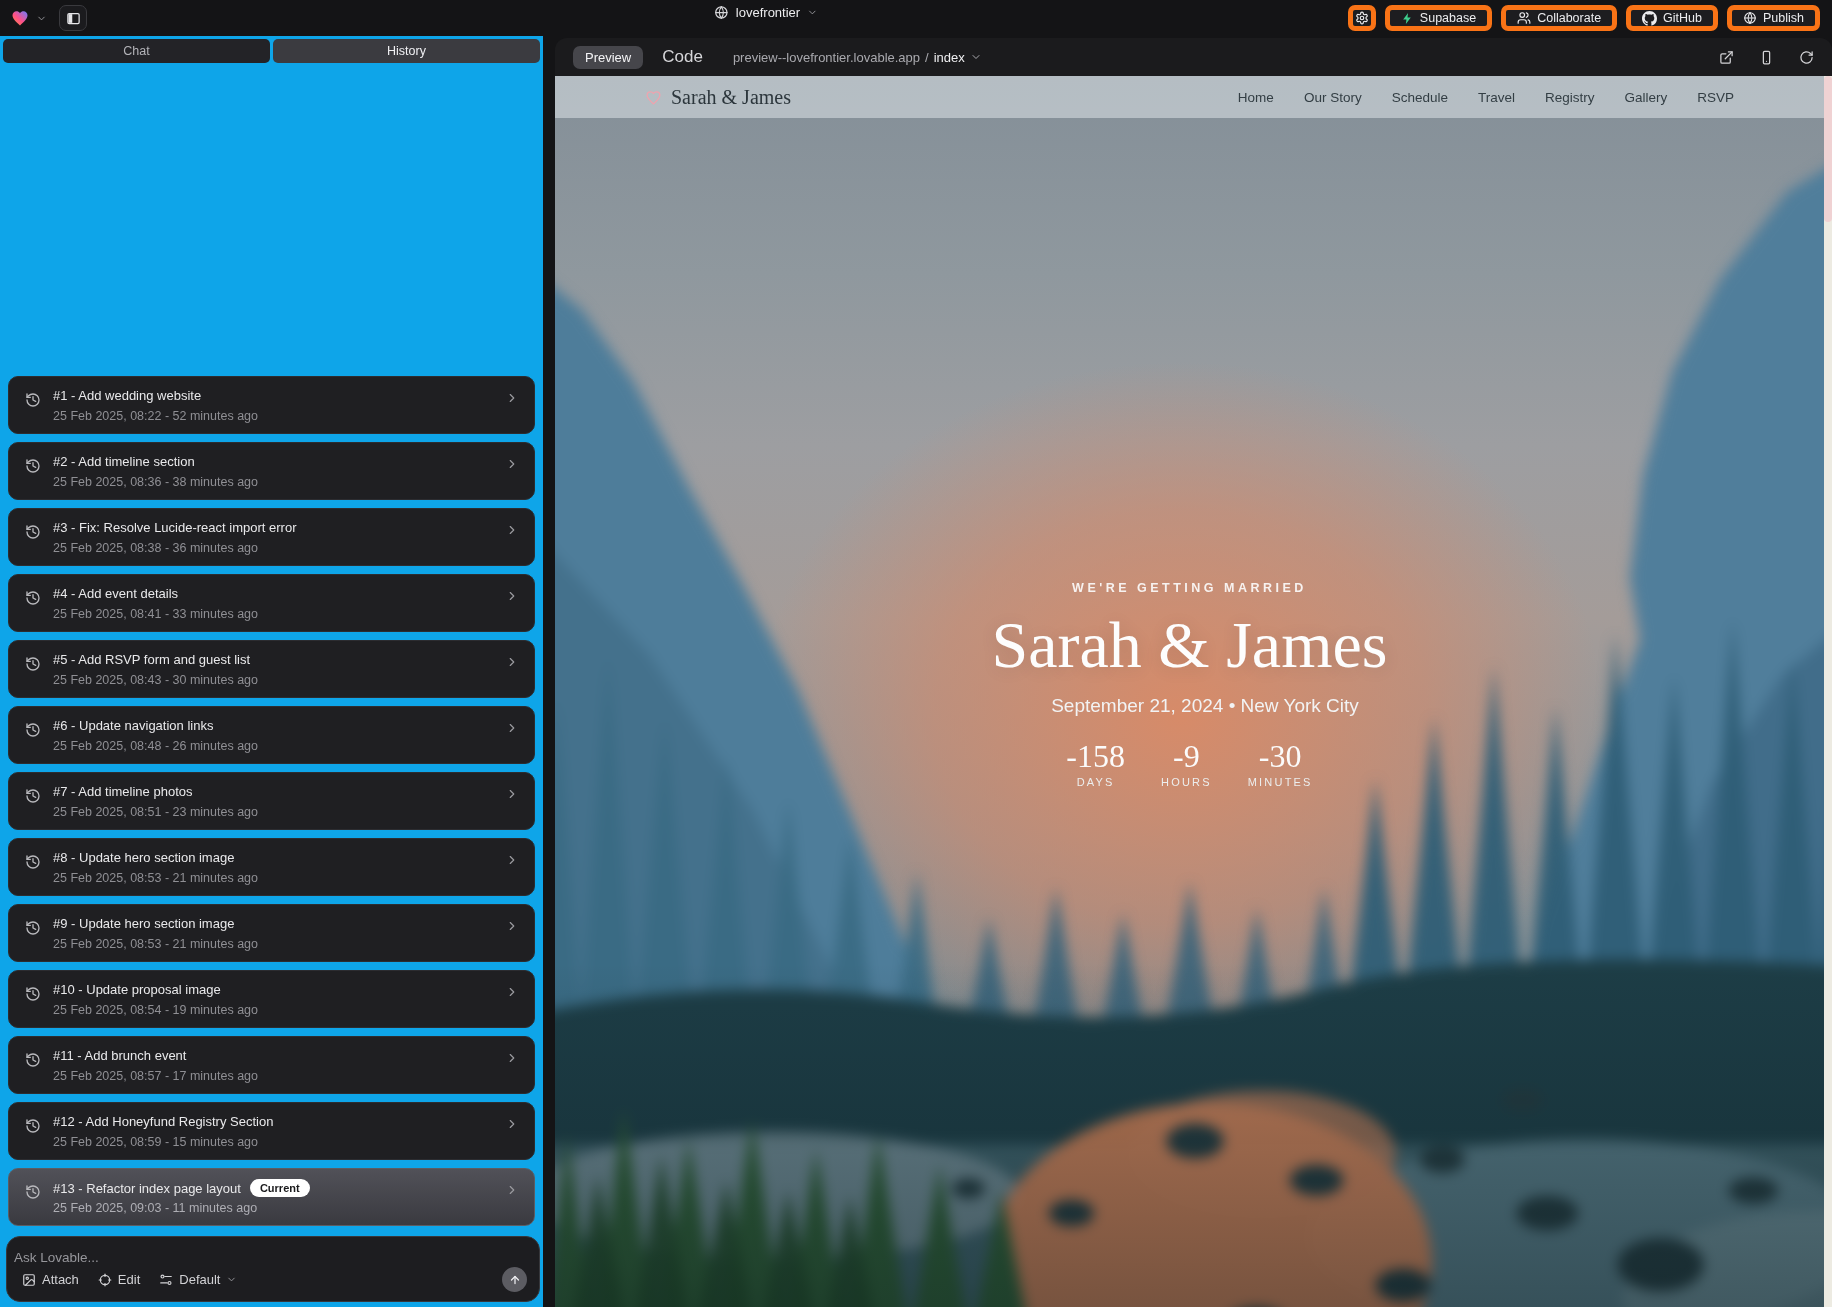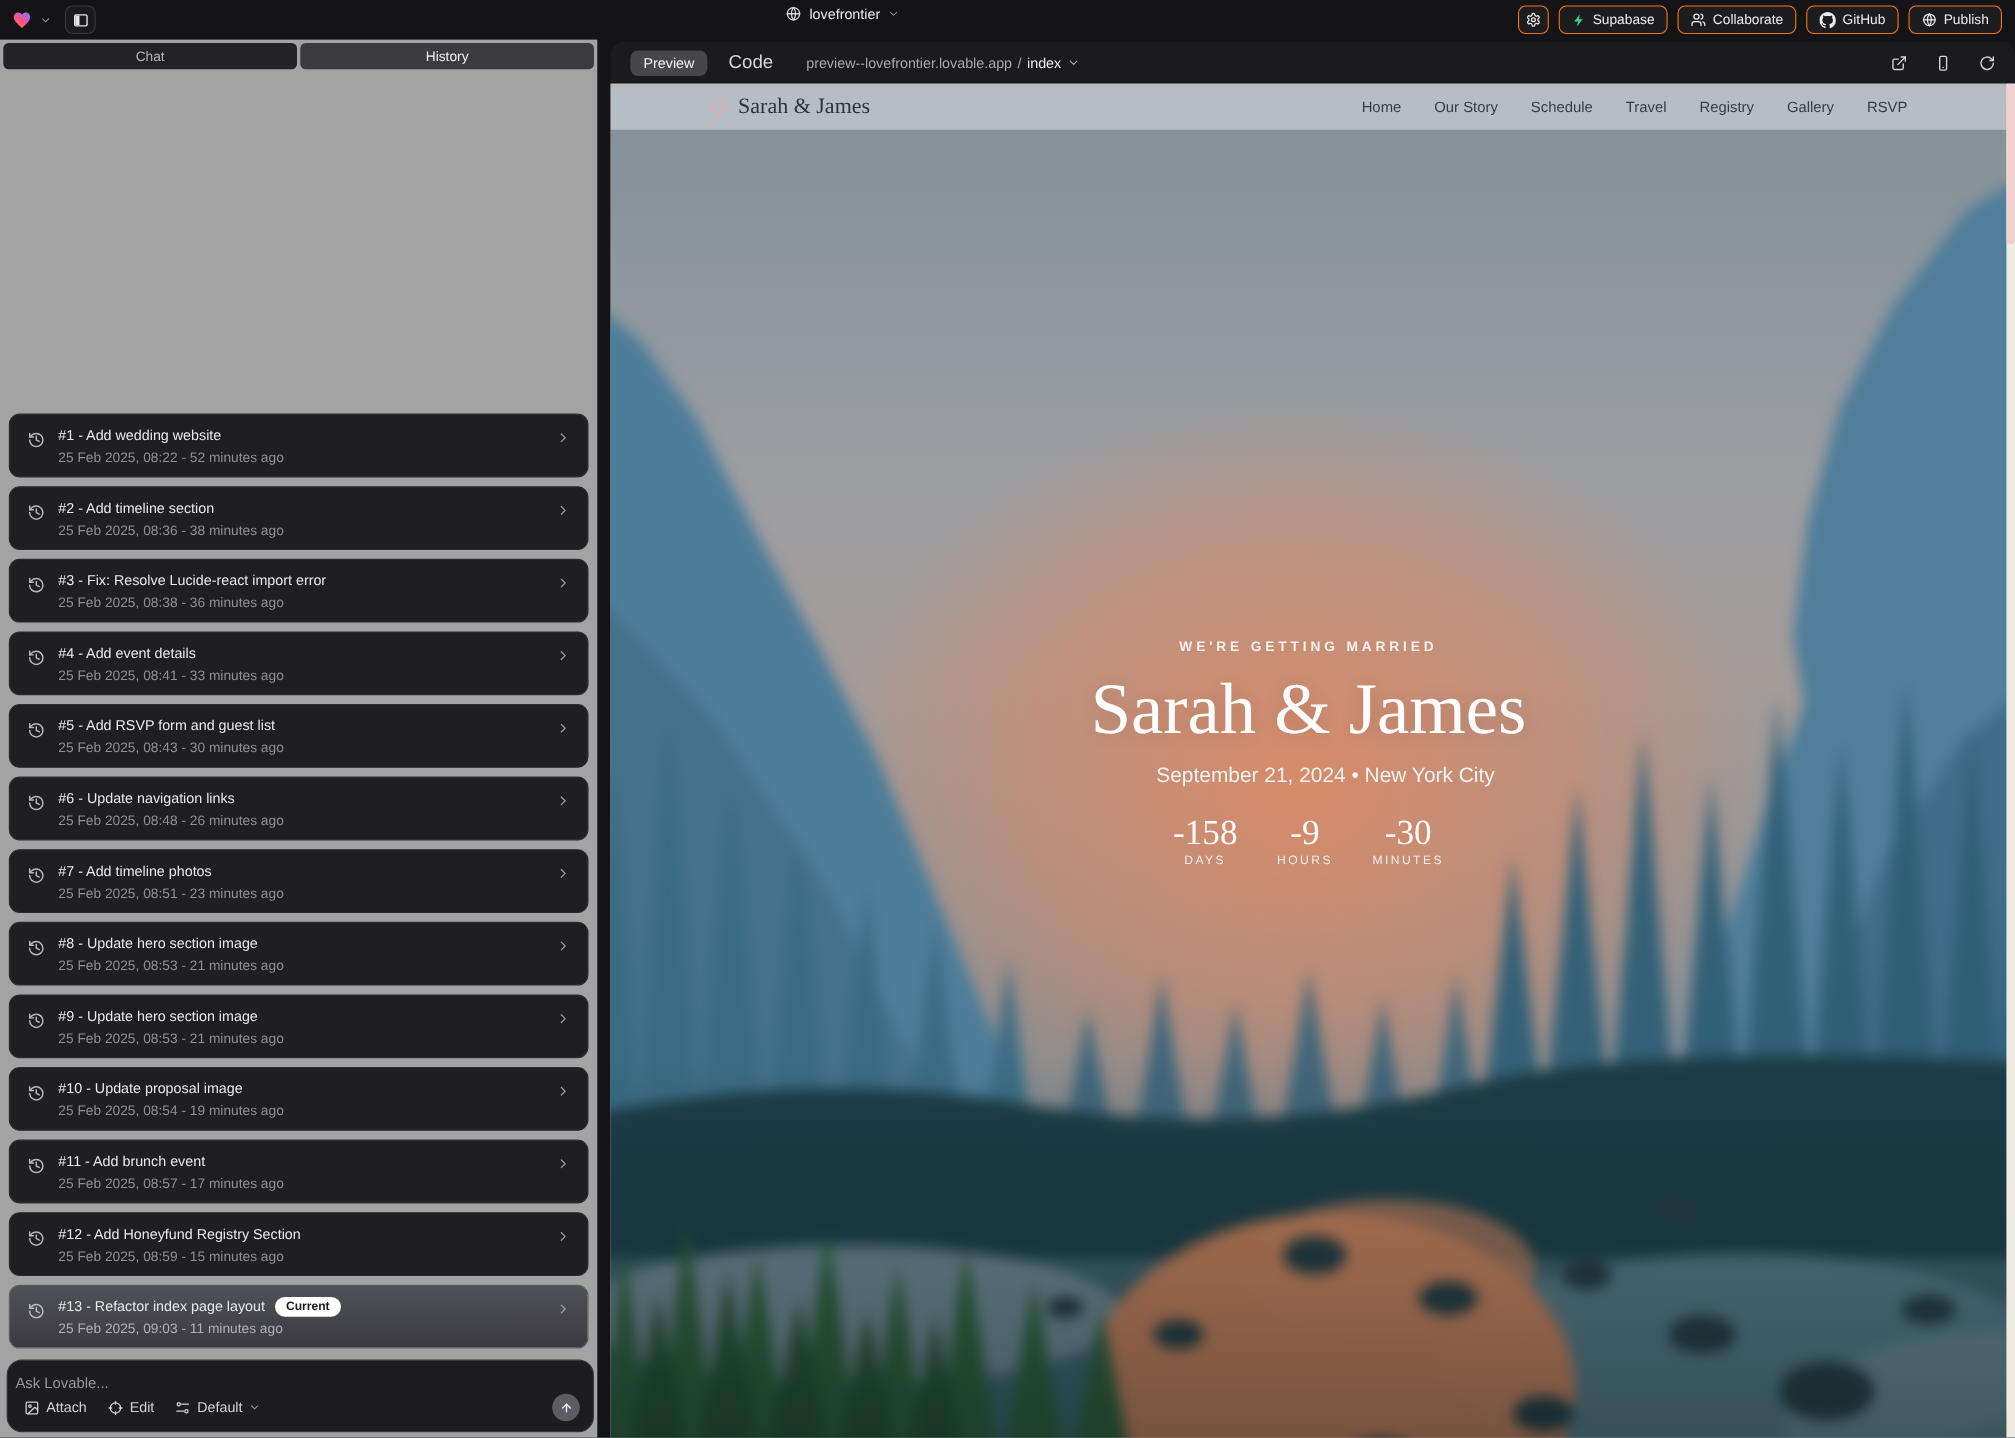--- a/index.html
+++ b/index.html
@@ -15,27 +15,27 @@
   
   .topbar { position:absolute; top:0; left:0; right:0; height:36px; }
   .tb-left { position:absolute; left:10px; top:5px; display:flex; align-items:center; gap:6px; }
   .logo-heart { width:20px; height:20px; display:block; }
   .tb-caret { color:#9a9a9f; }
   .panel-btn { width:28px; height:26px; border:1px solid #3a3a3e; border-radius:7px; background:#1b1b1e; display:flex; align-items:center; justify-content:center; color:#e6e6e9; margin-left:6px; cursor:pointer; }
   .tb-center { position:absolute; left:766px; top:5px; transform:translateX(-50%); display:flex; align-items:center; gap:7px; font-size:13px; color:#ececee; }
   .tb-center .ic { width:15px; height:15px; color:#d6d6d9; }
   .tb-center .caret { color:#9a9a9f; }
   .tb-right { position:absolute; right:12px; top:5px; display:flex; align-items:center; gap:9px; }
-  .tb-btn { height:26px; display:flex; align-items:center; gap:6px; padding:0 11px; background:#1d1d20; border:1px solid #f97316; border-radius:7px; font-size:12.5px; color:#ececee; cursor:pointer; }
+  .tb-btn { height:26px; display:flex; align-items:center; gap:6px; padding:0 11px; background:#1d1d20; border:5px solid #f97316; border-radius:7px; font-size:12.5px; color:#ececee; cursor:pointer; }
   .tb-btn.icon-only { width:28px; padding:0; justify-content:center; }
   .supa-bolt { width:13px; height:13px; fill:#3ecf8e; stroke:none; }
   .gh-mark { width:15px; height:15px; fill:#ececee; stroke:none; }
 
   
-  .sidebar { position:absolute; left:0; top:36px; width:543px; bottom:0; background:#a3a3a3; }
+  .sidebar { position:absolute; left:0; top:36px; width:543px; bottom:0; background:#0ea5e9; }
   .tabs { position:absolute; left:3px; top:3px; width:537px; display:flex; gap:3px; }
   .tab { flex:1; height:24px; border-radius:5px; display:flex; align-items:center; justify-content:center; font-size:12.5px; cursor:pointer; }
   .tab.inactive { background:#232327; color:#b3b3b8; }
   .tab.active { background:#3b3b40; color:#f0f0f3; }
 
   .history-list { position:absolute; left:8px; top:340px; width:527px; display:flex; flex-direction:column; gap:8px; }
   .hist-card { position:relative; height:58px; background:#1f1f22; border:1px solid #2c2c30; border-radius:10px; cursor:pointer; }
   .hist-card .h-icon { position:absolute; left:16px; top:15px; color:#b9b9bd; }
   .hist-card .h-title { position:absolute; left:44px; top:11px; font-size:13px; font-weight:500; color:#e9e9eb; white-space:nowrap; }
   .hist-card .h-time { position:absolute; left:44px; top:32px; font-size:12.5px; color:#8f8f94; white-space:nowrap; }

